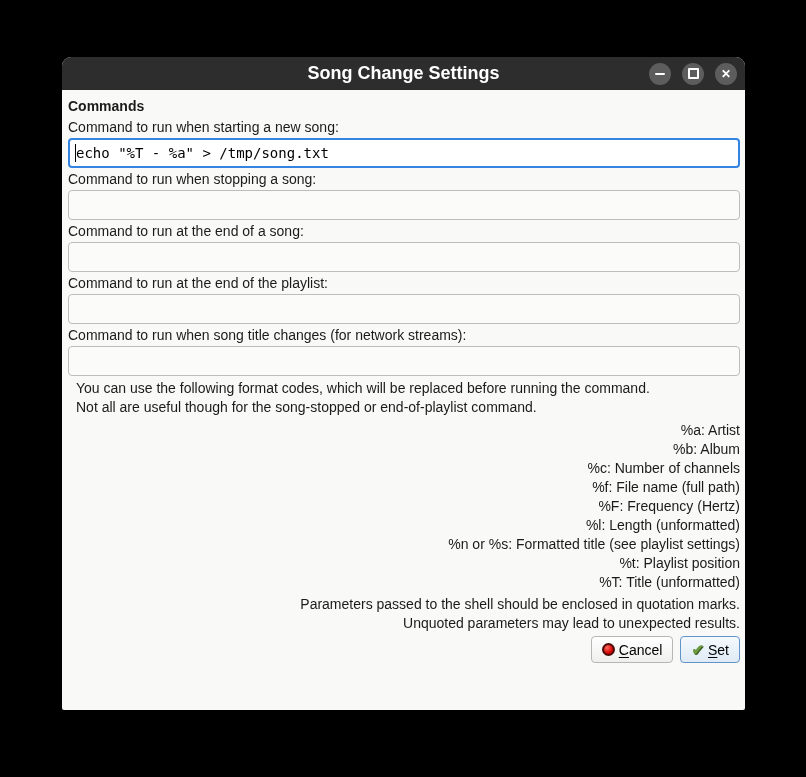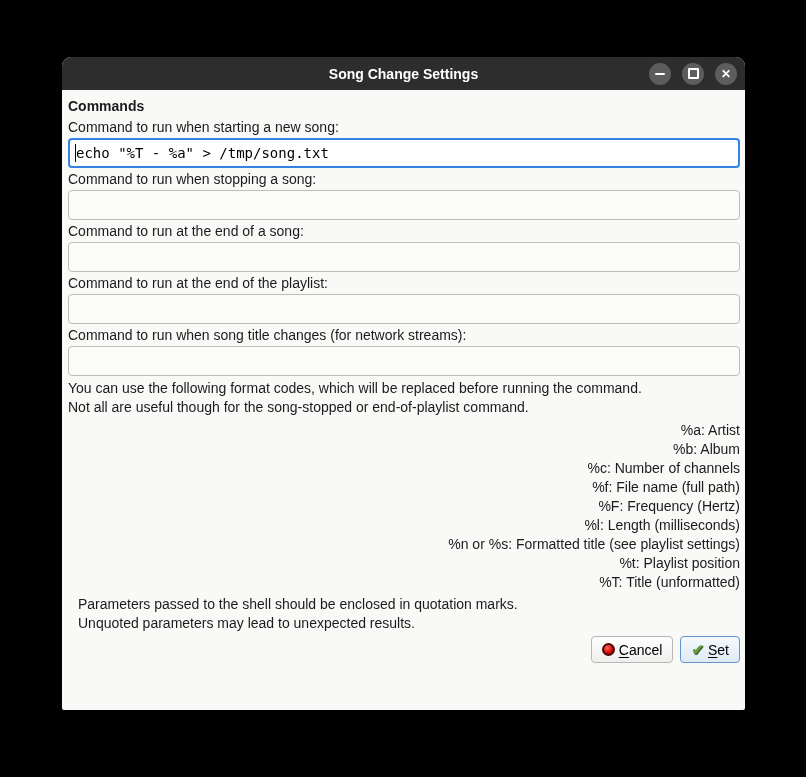--- a/index.html
+++ b/index.html
@@ -16,21 +16,21 @@
     background:#f9f9f8;
     border-radius:9px 9px 2px 2px;
     overflow:hidden;
   }
   
   .titlebar {
     height:33px; background:#2d2d2d;
     display:flex; align-items:center; justify-content:center;
     position:relative;
   }
-  .titlebar-title { color:#ffffff; font-weight:bold; font-size:14px; }
+  .titlebar-title { color:#ffffff; font-weight:bold; font-size:18px; }
   .win-controls {
     position:absolute; right:8px; top:50%; transform:translateY(-50%);
     display:flex; gap:11px;
   }
   .win-btn {
     width:22px; height:22px; border-radius:50%;
     background:#5d5d5d; color:#ffffff;
     display:flex; align-items:center; justify-content:center;
     cursor:default; border:none; padding:0;
   }
@@ -59,23 +59,23 @@
     padding:0 7px; outline:none;
   }
   .input-wrap { position:relative; }
   .cmd-input.focused {
     border:2px solid #3584e4; background:#ffffff; padding:0 6px;
   }
   .caret {
     position:absolute; left:7px; top:6px;
     width:1px; height:18px; background:#000000;
   }
-  .help-intro { margin:3px 0 0 0; line-height:19px; }
+  .help-intro { margin:3px 0 0 8px; line-height:19px; }
   .format-codes { margin:4px 0 0 10px; line-height:19px;text-align:right; }
-  .help-warning { margin:3px 0 0 10px; line-height:19px; }
+  .help-warning { margin:3px 0 0 10px; line-height:19px;text-align:right; }
   
   .button-row {
     display:flex; justify-content:flex-end; gap:7px;
     margin-top:3px;
   }
   .btn {
     height:27px; display:flex; align-items:center; gap:4px;
     padding:6px 10px; border-radius:4px;
     font-family:"Liberation Sans", sans-serif;
     font-size:14px; color:#000000; cursor:default;
@@ -153,21 +153,21 @@
       <div>You can use the following format codes, which will be replaced before running the command.</div>
       <div>Not all are useful though for the song-stopped or end-of-playlist command.</div>
     </div>
 
     <div class="format-codes">
       <div>%a: Artist</div>
       <div>%b: Album</div>
       <div>%c: Number of channels</div>
       <div>%f: File name (full path)</div>
       <div>%F: Frequency (Hertz)</div>
-      <div>%l: Length (milliseconds)</div>
+      <div>%l: Length (unformatted)</div>
       <div>%n or %s: Formatted title (see playlist settings)</div>
       <div>%t: Playlist position</div>
       <div>%T: Title (unformatted)</div>
     </div>
 
     <div class="help-warning">
       <div>Parameters passed to the shell should be enclosed in quotation marks.</div>
       <div>Unquoted parameters may lead to unexpected results.</div>
     </div>
 

